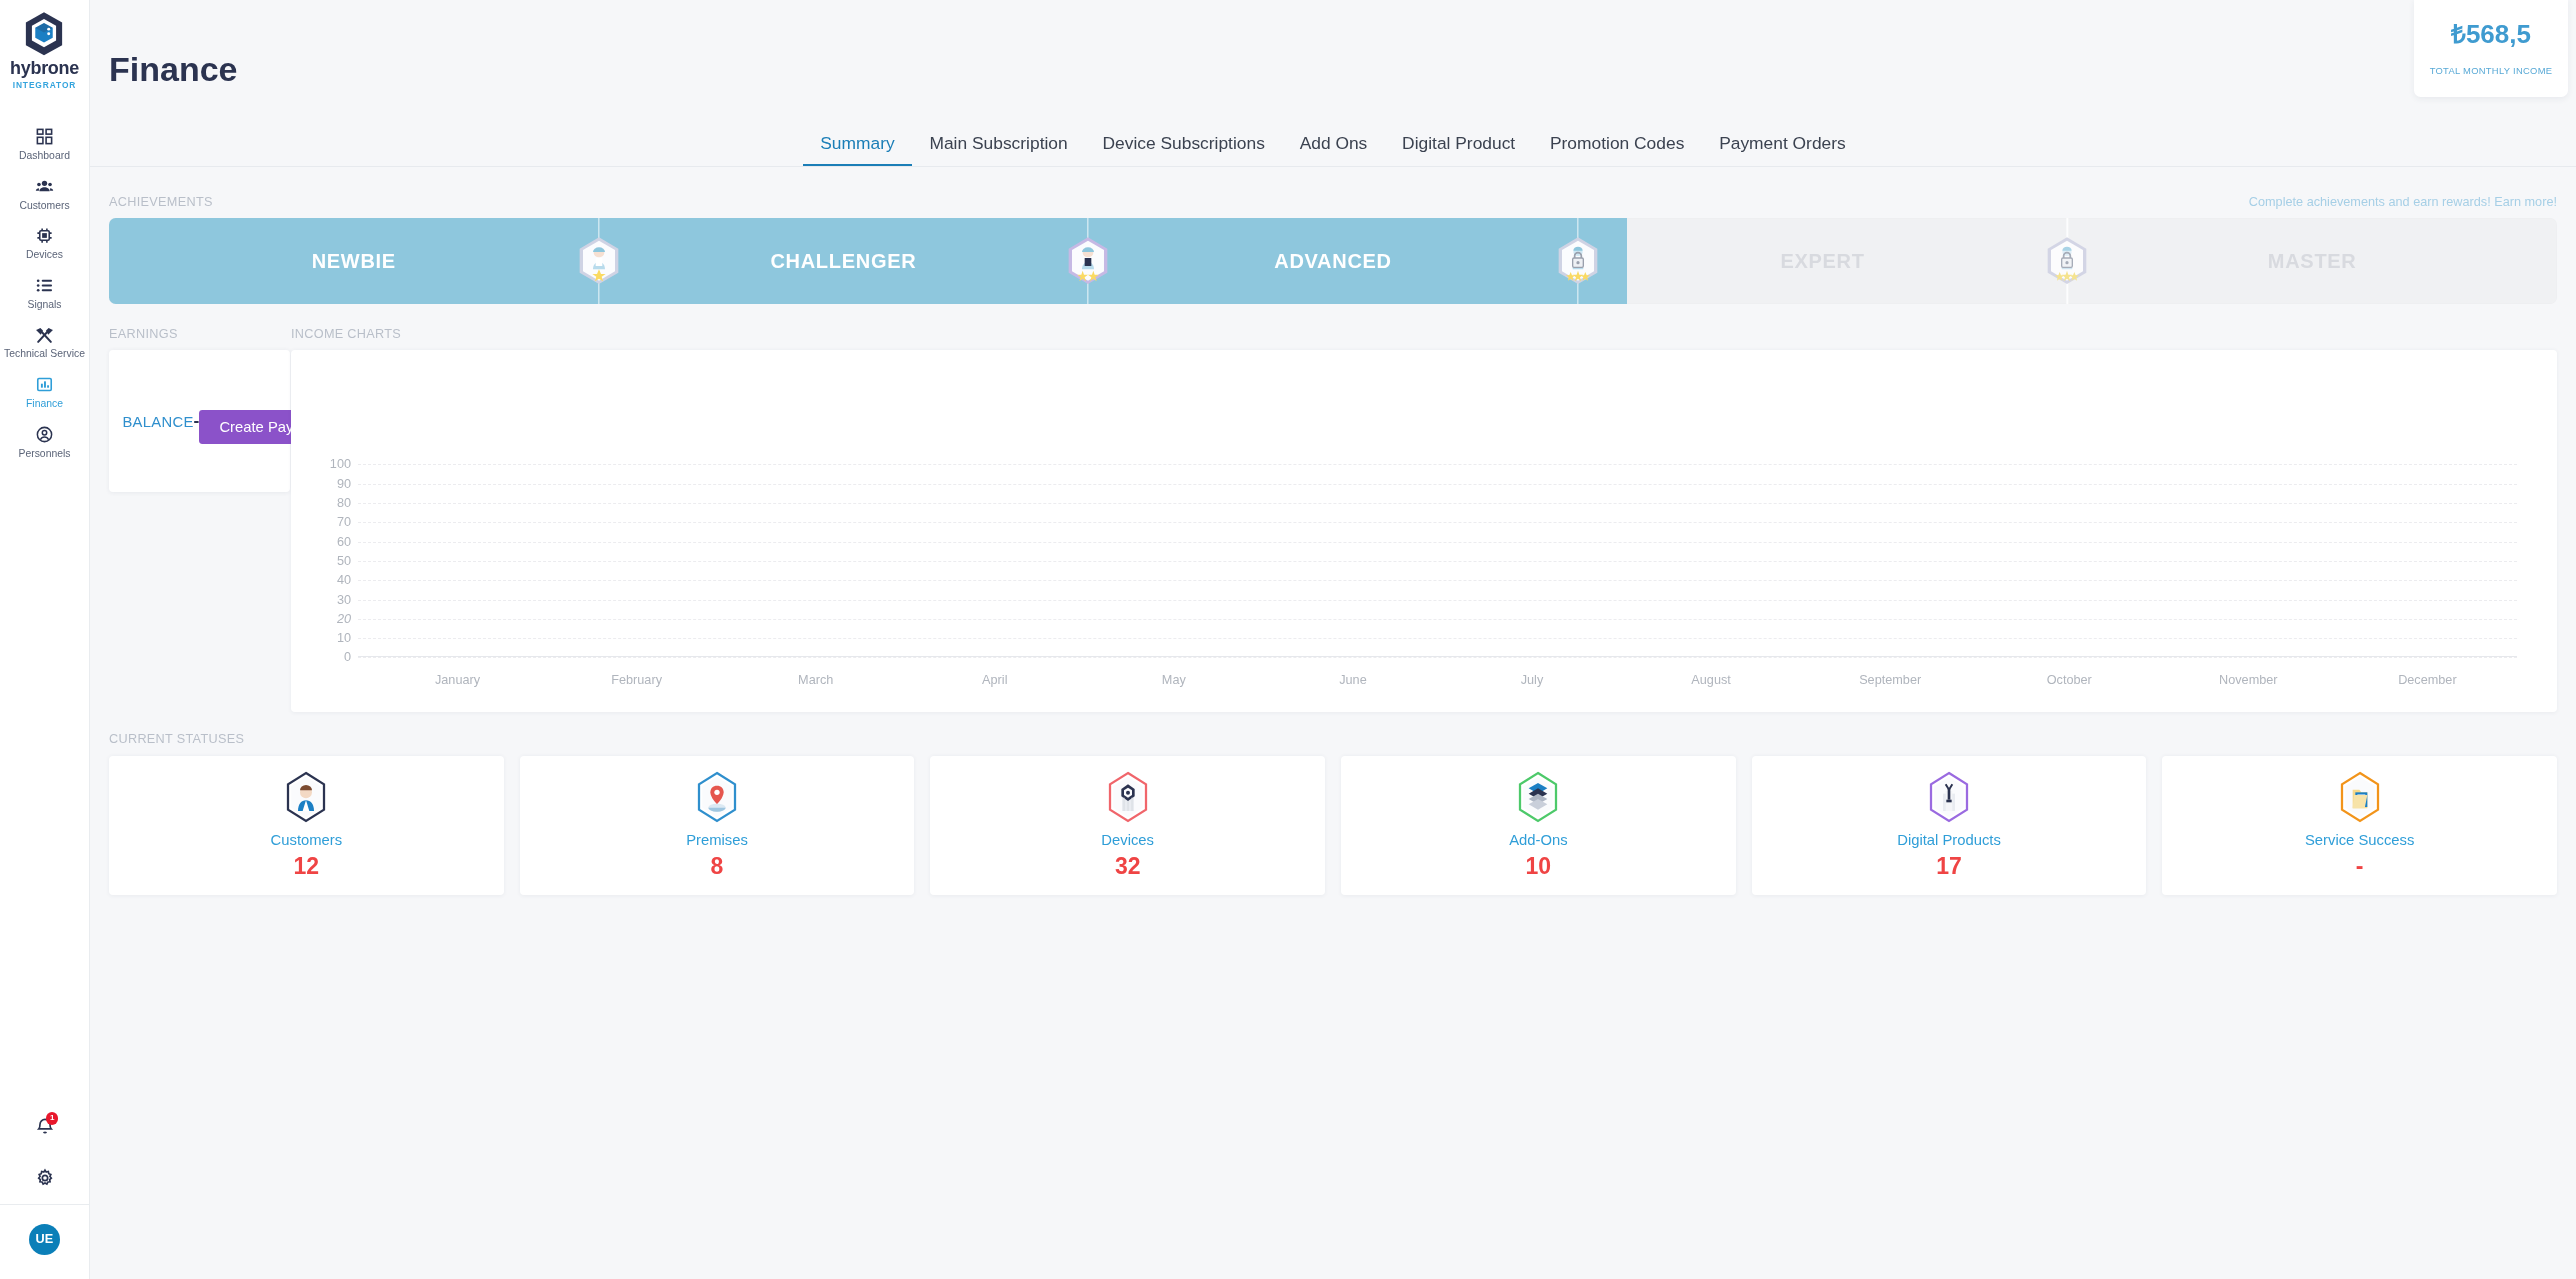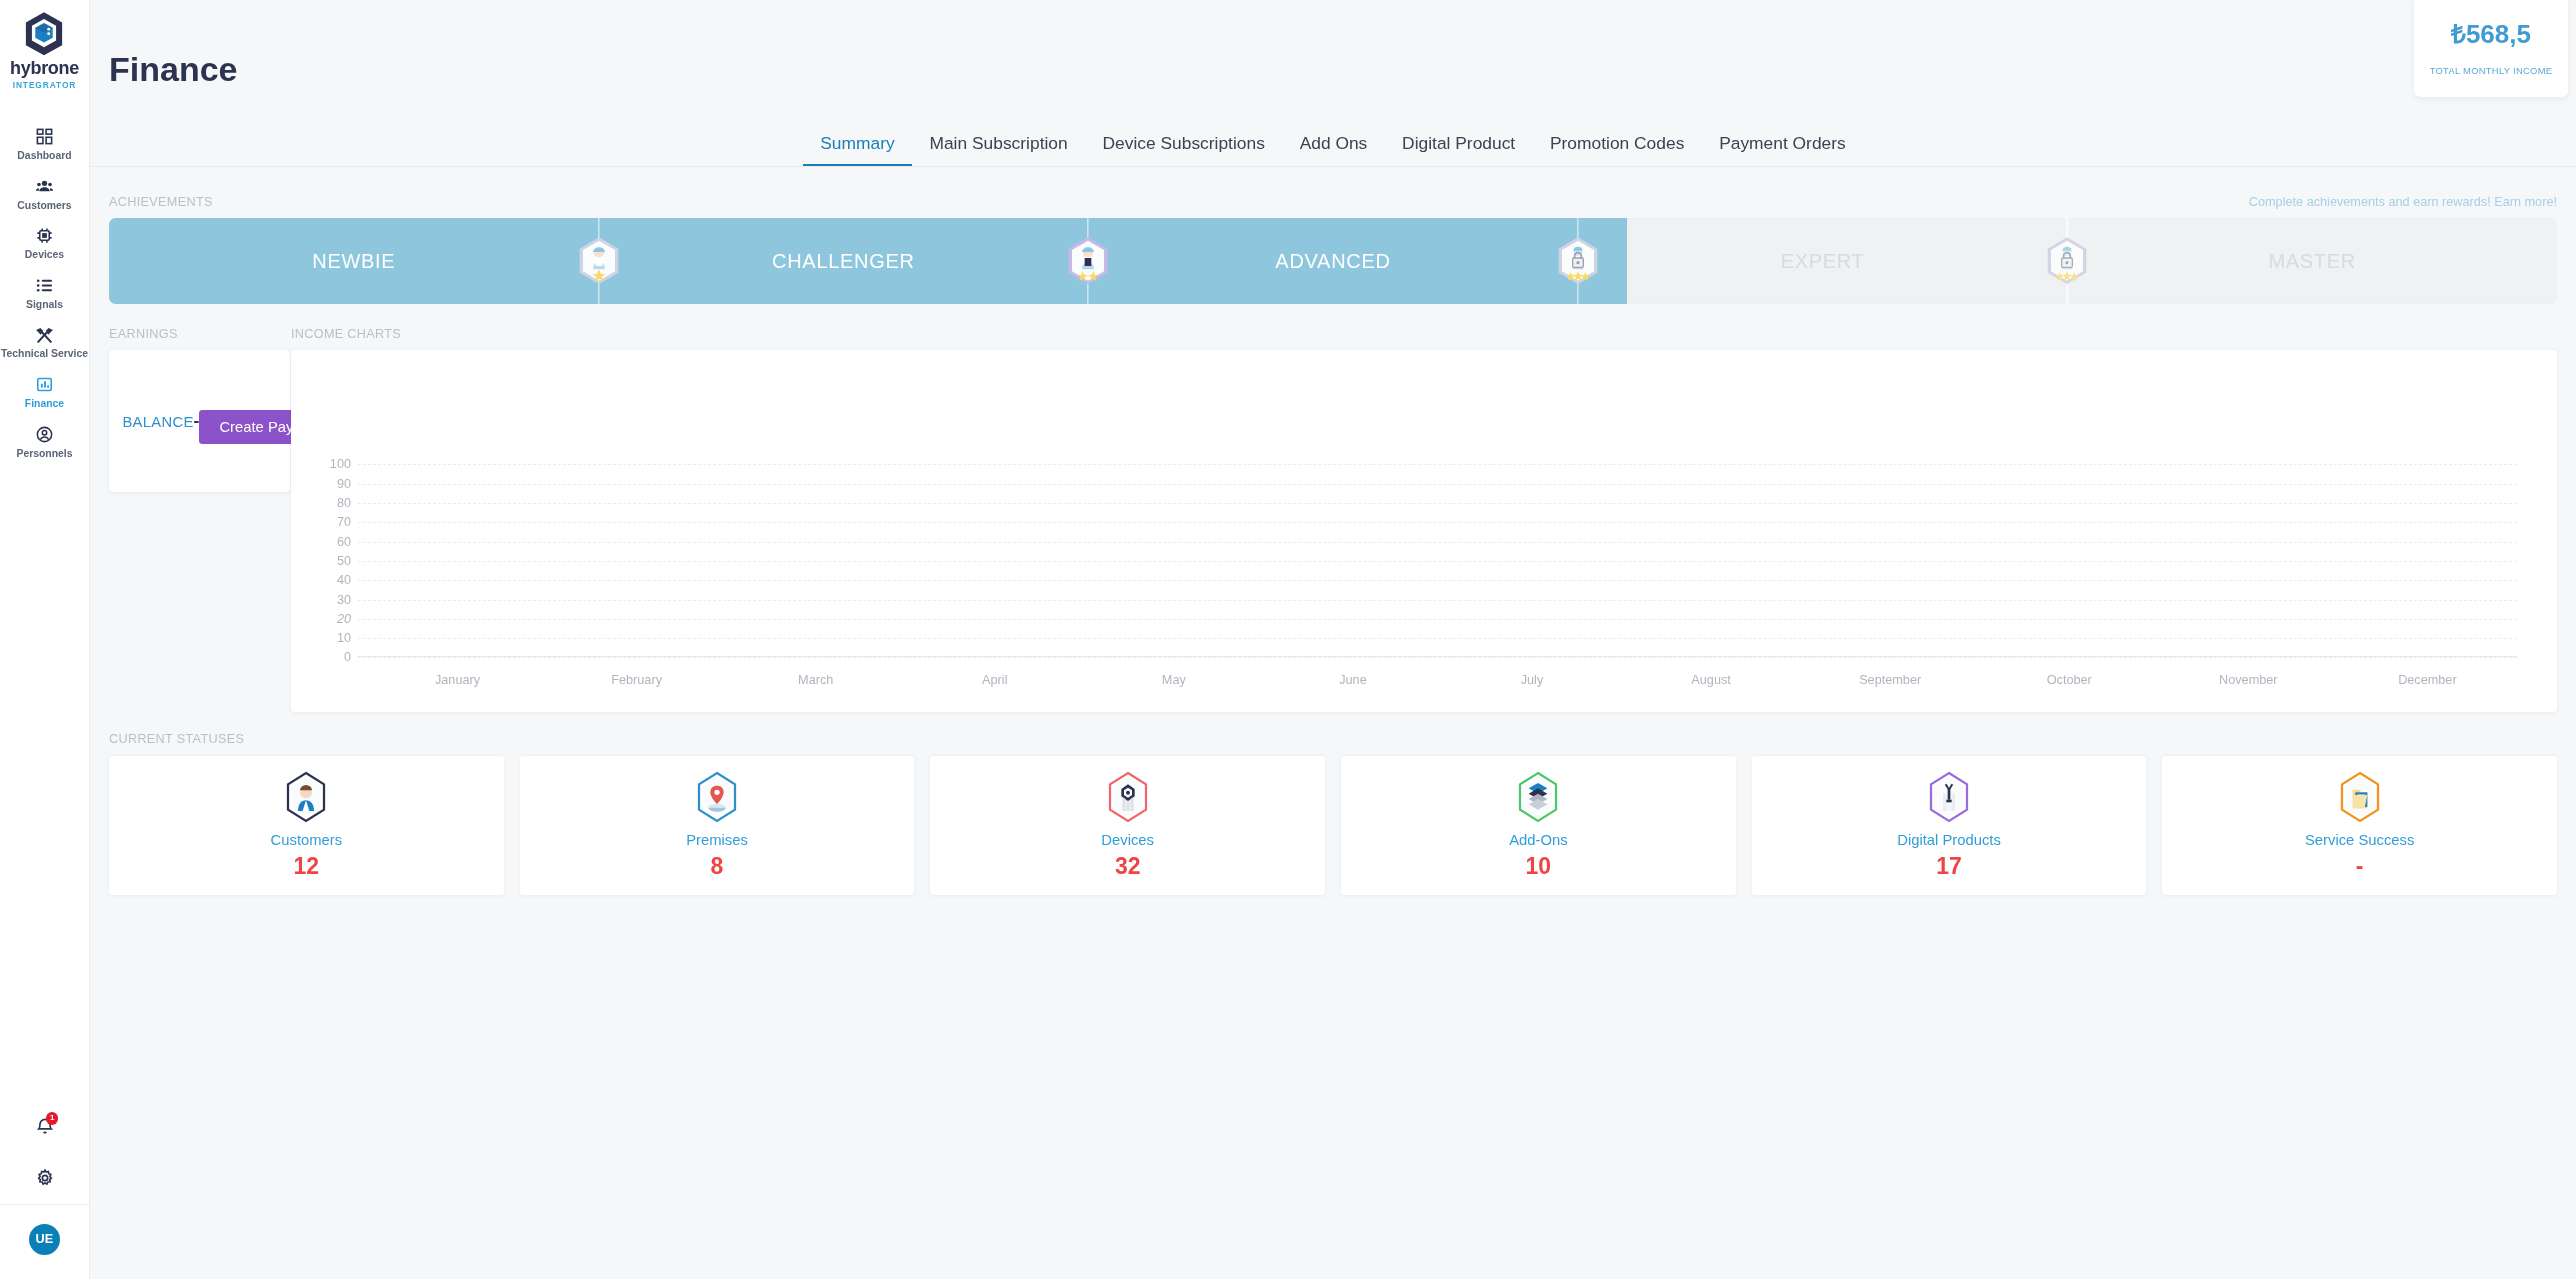--- a/index.html
+++ b/index.html
@@ -38,21 +38,20 @@
   }
 
   .nav { margin-top: 29.5px; width: 100%; display: flex; flex-direction: column; align-items: center; }
   .nav-item {
     width: 100%;
     padding: 7.4px 1.3px 7.4px;
     display: flex; flex-direction: column; align-items: center;
     gap: 3.4px;
     cursor: pointer;
     text-decoration: none;
-    font-weight: bold;
   }
   .nav-item .nav-icon { width: 20px; height: 20px; display: flex; align-items: center; justify-content: center; }
   .nav-item .nav-icon svg { width: 19px; height: 19px; }
   .nav-label { font-size: 10.4px; color: #5b6478; line-height: 1.1; text-align: center; white-space: nowrap; }
   .nav-item.active .nav-label { color: #2f9ed8; }
 
   .sidebar-bottom {
     position: absolute; bottom: 0; left: 0; right: 0;
     display: flex; flex-direction: column; align-items: center;
   }
@@ -143,21 +142,21 @@
     background: #8ec7dd;
     border-radius: 6.7px 0 0 6.7px;
   }
   .ach-levels {
     position: absolute; inset: 0;
     display: flex;
   }
   .ach-level {
     flex: 1;
     display: flex; align-items: center; justify-content: center;
-    font-size: 20px; font-weight: 400; letter-spacing: 0.7px;
+    font-size: 20px; font-weight: 700; letter-spacing: 0.7px;
     color: #d8dadf;
     position: relative;
     cursor: pointer;
     text-align: right;
   }
   .ach-level.reached { color: #ffffff; }
   .ach-nodes { position: absolute; inset: 0; pointer-events: none; }
   .ach-node {
     position: absolute; top: 50%; transform: translate(-50%, -50%);
     width: 44px; height: 50px;

